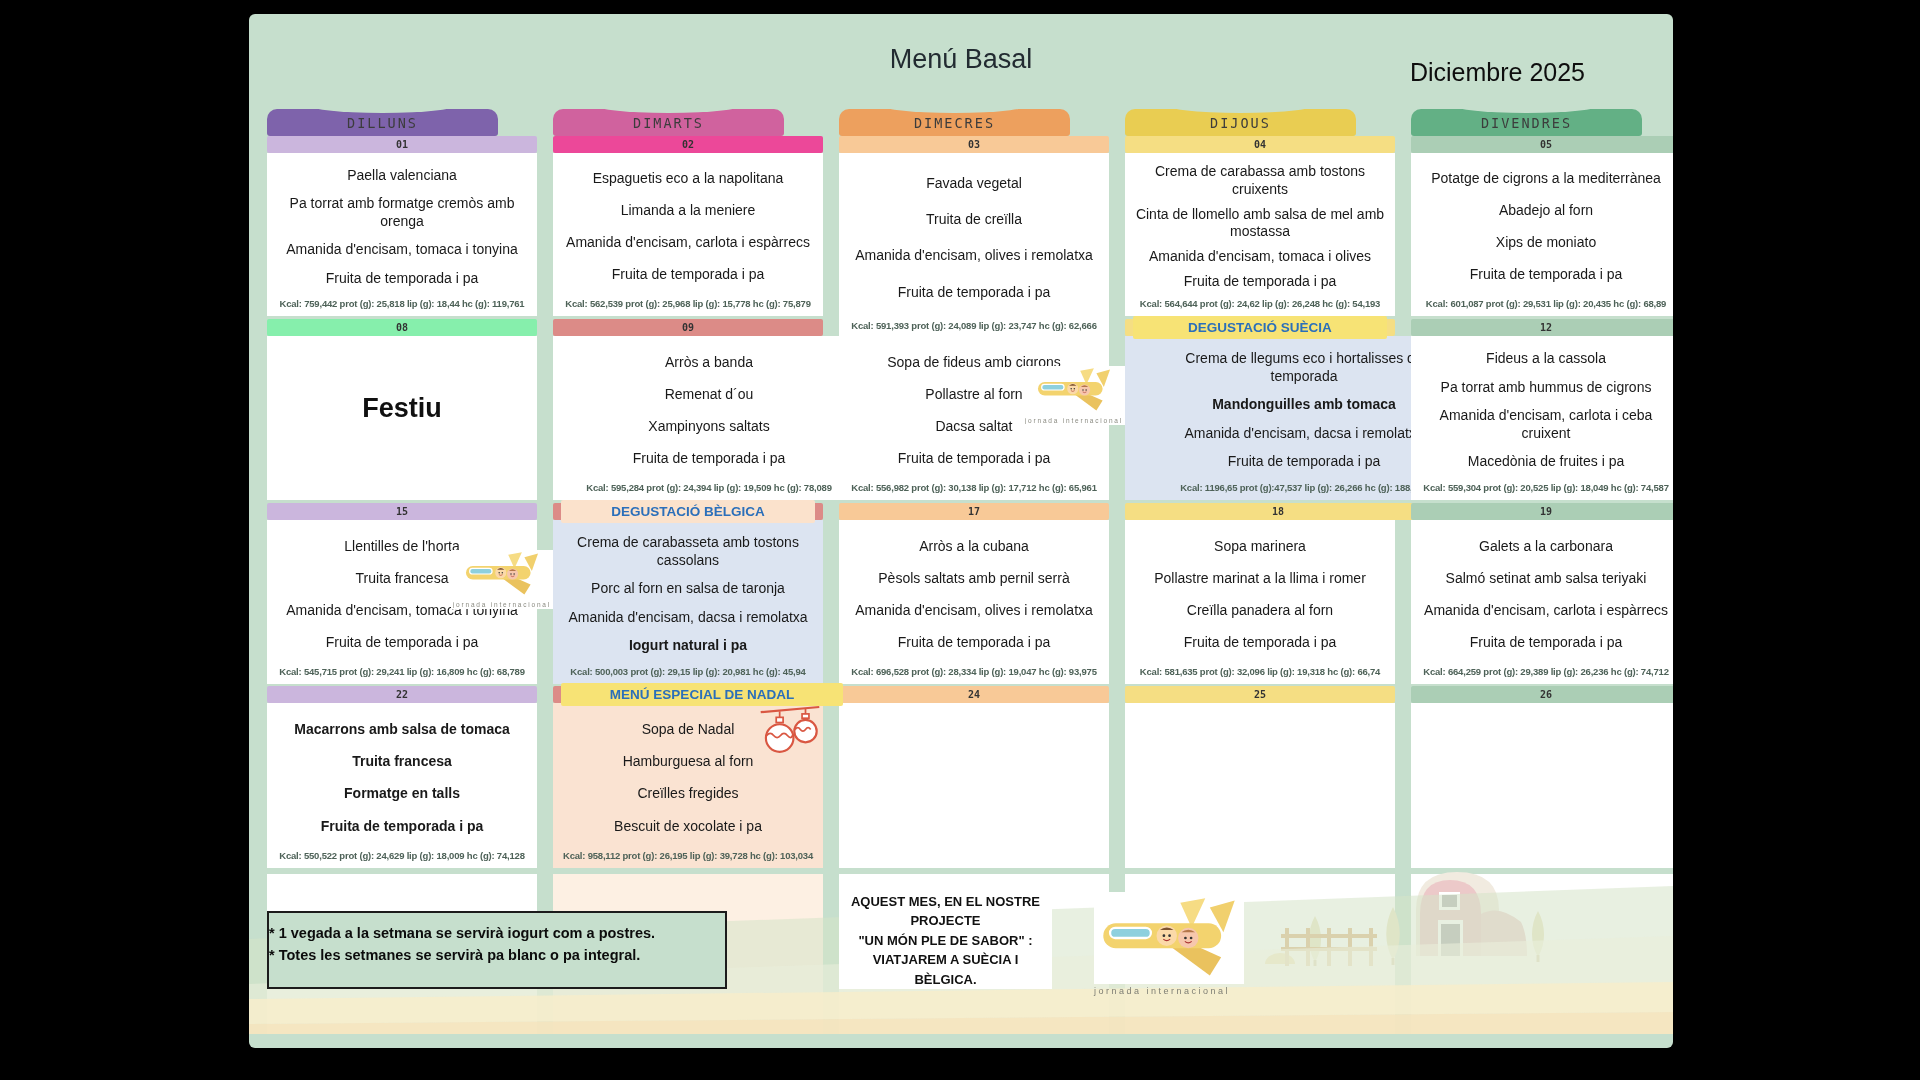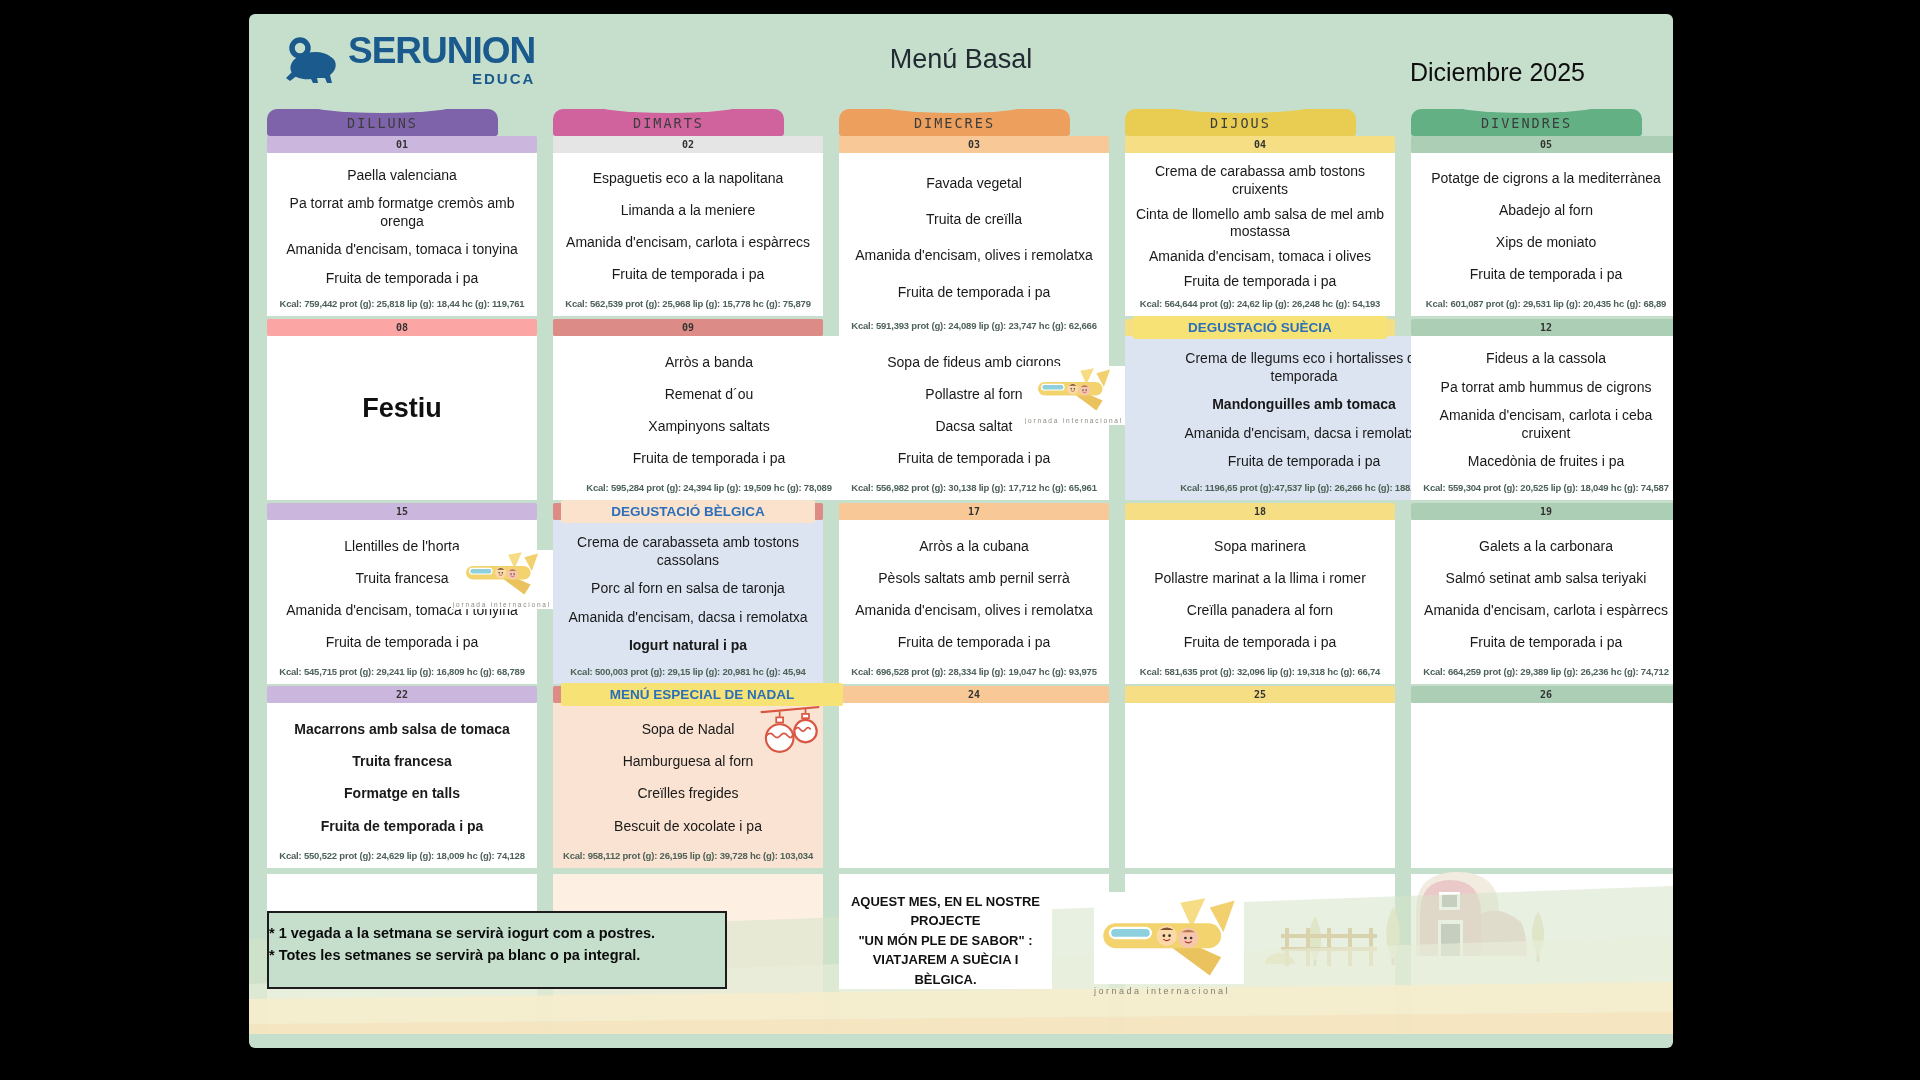--- a/index.html
+++ b/index.html
@@ -48,49 +48,38 @@
     display:flex;align-items:center;justify-content:center;}
   .bigplane-caption{position:absolute;left:845px;top:972px;width:170px;z-index:6;
     font-size:9px;letter-spacing:2.5px;color:#7e7e74;}
   .scene{position:absolute;left:0;top:830px;width:1424px;height:190px;z-index:2;pointer-events:none;}
 </style>
 </head>
 <body>
 
 <div class="page">
 
-  <div class="logo">
-    <svg width="54" height="48" viewBox="0 0 54 48">
-      <circle cx="15" cy="13" r="8" fill="none" stroke="#1a5a8c" stroke-width="5.5"></circle>
-      <path d="M15,21 C7,24 3,32 7,38 C10,43 18,45 26,44 L28,48 33,48 32,43 40,43 42,48 47,48 45,40 C52,35 53,26 46,22 C38,15 23,16 15,21 Z" fill="#1a5a8c"></path>
-      <path d="M8,36 L1,43 5,46 13,40 Z" fill="#1a5a8c"></path>
-    </svg>
-    <div class="logo-text">
-      <div class="brand">SERUNION</div>
-      <div class="brand-sub">EDUCA</div>
-    </div>
-  </div>
   <div class="page-title">Menú Basal</div>
   <div class="month">Diciembre 2025</div>
 
   <div class="grid">
       <div class="colhead" style="left: 18px; top: 95px; background: rgb(126, 99, 171);">
         <div>DILLUNS</div>
       </div>
       <div class="datebar" style="left: 18px; top: 122px; background: rgb(203, 182, 221);">01</div>
       <div class="card" style="left: 18px; top: 139px; height: 163px;">
         <div class="items">
           <div class="item">Paella valenciana</div>
           <div class="item">Pa torrat amb formatge cremòs amb orenga</div>
           <div class="item">Amanida d'encisam, tomaca i tonyina</div>
           <div class="item">Fruita de temporada i pa</div>
         </div>
         <div class="kcal">Kcal: 759,442 prot (g): 25,818 lip (g): 18,44 hc (g): 119,761</div>
       </div>
-      <div class="datebar" style="left: 18px; top: 305px; background: #fca5a5;">08</div>
+      <div class="datebar" style="left: 18px; top: 305px; background: #86efac;">08</div>
       <div class="card" style="left: 18px; top: 322px; height: 164px;">
         <div class="festiu">Festiu</div>
       </div>
       <div class="datebar" style="left: 18px; top: 489px; background: rgb(203, 182, 221);">15</div>
       <div class="card" style="left: 18px; top: 506px; height: 164px;">
         <div class="items">
           <div class="item">Llentilles de l'horta</div>
           <div class="item">Truita francesa</div>
           <div class="item">Amanida d'encisam, tomaca i tonyina</div>
           <div class="item">Fruita de temporada i pa</div>
@@ -121,21 +110,21 @@
           <div class="item bold">Truita francesa</div>
           <div class="item bold">Formatge en talls</div>
           <div class="item bold">Fruita de temporada i pa</div>
         </div>
         <div class="kcal">Kcal: 550,522 prot (g): 24,629 lip (g): 18,009 hc (g): 74,128</div>
       </div>
       <div class="strip" style="left: 18px; top: 860px; height: 160px; background: rgb(255, 255, 255);"></div>
       <div class="colhead" style="left: 304px; top: 95px; background: rgb(208, 98, 158);">
         <div>DIMARTS</div>
       </div>
-      <div class="datebar" style="left: 304px; top: 122px; background: #e5e5e5;">02</div>
+      <div class="datebar" style="left: 304px; top: 122px; background: #ec4899;">02</div>
       <div class="card" style="left: 304px; top: 139px; height: 163px;">
         <div class="items">
           <div class="item">Espaguetis eco a la napolitana</div>
           <div class="item">Limanda a la meniere</div>
           <div class="item">Amanida d'encisam, carlota i espàrrecs</div>
           <div class="item">Fruita de temporada i pa</div>
         </div>
         <div class="kcal">Kcal: 562,539 prot (g): 25,968 lip (g): 15,778 hc (g): 75,879</div>
       </div>
       <div class="datebar" style="left: 304px; top: 305px; background: rgb(220, 139, 135);">09</div>
@@ -252,21 +241,21 @@
       <div class="tag" style="left: 884px; width: 254px; top: 302px; background: rgb(247, 227, 117);">DEGUSTACIÓ SUÈCIA</div>
       <div class="card" style="left: 876px; top: 322px; height: 164px; background: rgb(220, 228, 241); padding-left: 44px;">
         <div class="items">
           <div class="item">Crema de llegums eco i hortalisses de temporada</div>
           <div class="item bold">Mandonguilles amb tomaca</div>
           <div class="item">Amanida d'encisam, dacsa i remolatxa</div>
           <div class="item">Fruita de temporada i pa</div>
         </div>
         <div class="kcal">Kcal: 1196,65 prot (g):47,537 lip (g): 26,266 hc (g): 188,101</div>
       </div>
-      <div class="datebar" style="left: 876px; top: 489px; background: rgb(245, 222, 131);">18</div>
+      <div class="datebar" style="left: 876px; top: 489px; background: rgb(245, 222, 131); padding-left: 18px;">18</div>
       <div class="card" style="left: 876px; top: 506px; height: 164px;">
         <div class="items">
           <div class="item">Sopa marinera</div>
           <div class="item">Pollastre marinat a la llima i romer</div>
           <div class="item">Creïlla panadera al forn</div>
           <div class="item">Fruita de temporada i pa</div>
         </div>
         <div class="kcal">Kcal: 581,635 prot (g): 32,096 lip (g): 19,318 hc (g): 66,74</div>
       </div>
       <div class="datebar" style="left: 876px; top: 672px; background: rgb(245, 222, 131);">25</div>

